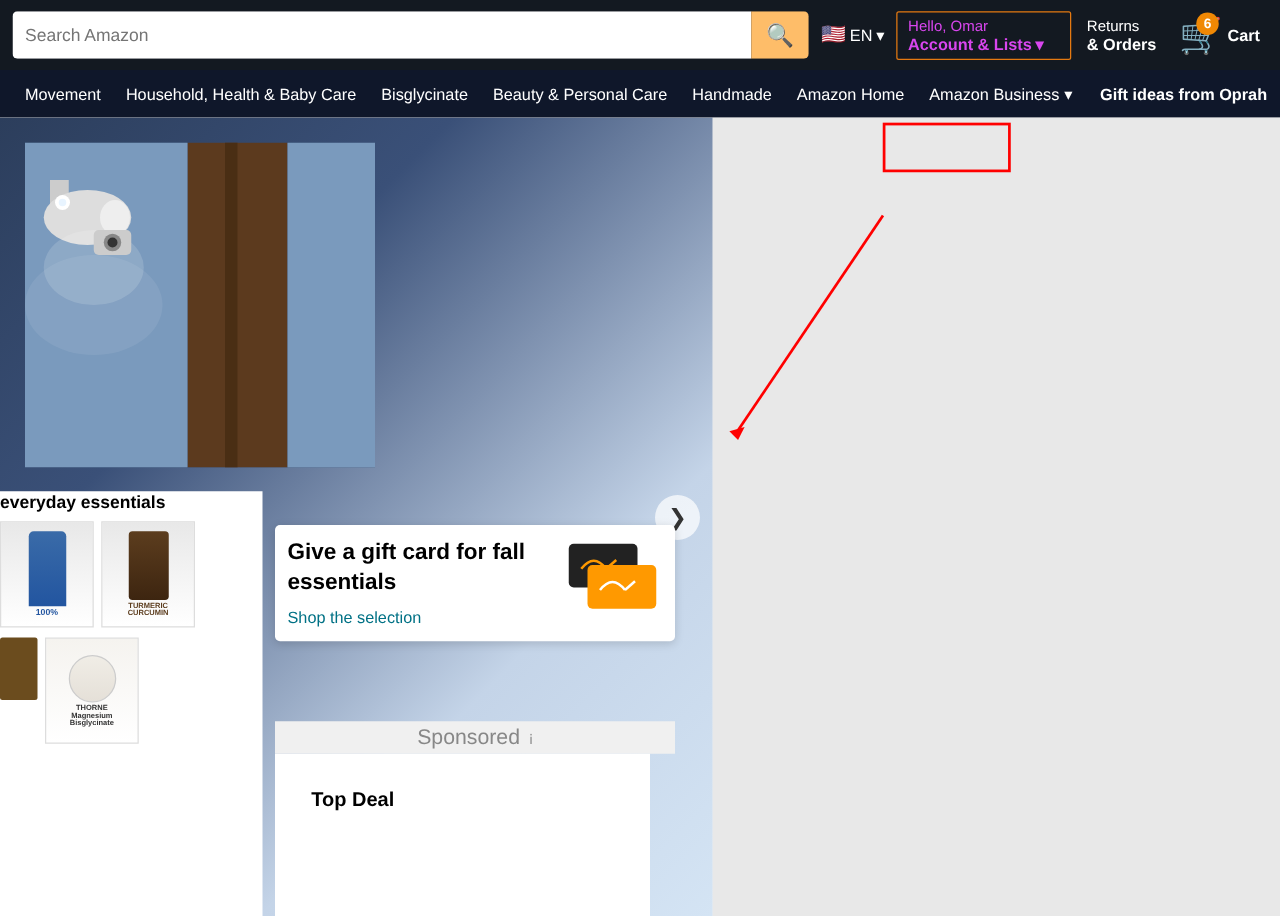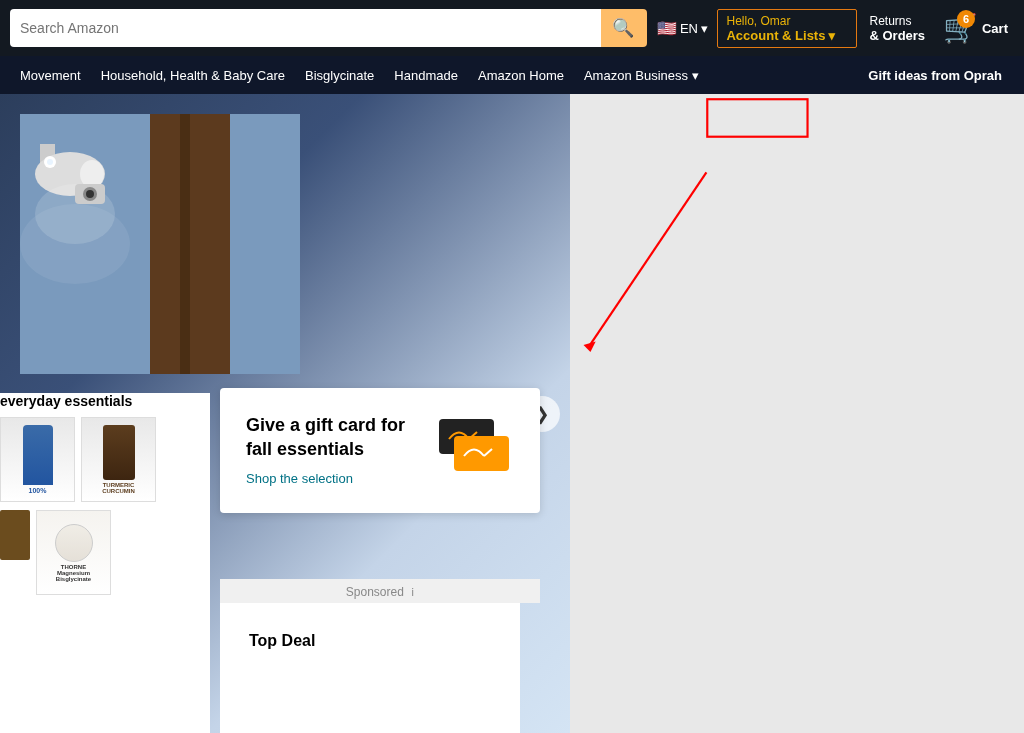--- a/index.html
+++ b/index.html
@@ -48,21 +48,21 @@
       color: white;
       font-size: 13px;
       cursor: pointer;
       padding: 4px 6px;
       white-space: nowrap;
     }
     .flag-emoji { font-size: 16px; }
     .account-section {
       display: flex;
       flex-direction: column;
-      color: #eab308;
+      color: #d946ef;
       cursor: pointer;
       padding: 4px 8px;
       border: 1px solid #e47911;
       border-radius: 2px;
       min-width: 140px;
     }
     .account-hello { font-size: 12px; }
     .account-label { font-size: 13px; font-weight: bold; display: flex; align-items: center; gap: 3px; }
     .orders-section {
       display: flex;
@@ -182,21 +182,21 @@
       background: #e8e8e8;
     }
 
     
     .gift-card-popup {
       position: absolute;
       left: 220px;
       bottom: 220px;
       background: white;
       border-radius: 4px;
-      padding: 26px;
+      padding: 10px;
       width: 320px;
       box-shadow: 0 2px 8px rgba(0,0,0,0.15);
       display: flex;
       align-items: flex-start;
       gap: 14px;
       z-index: 10;
     }
     .gift-card-text { flex: 1; }
     .gift-card-title { font-size: 18px; font-weight: bold; line-height: 1.3; margin-bottom: 8px; }
     .gift-card-link { color: #007185; font-size: 13px; cursor: pointer; text-decoration: none; }
@@ -346,20 +346,23 @@
 
 <div class="nav-bar">
   <div class="nav-item">
     <span>Movement</span>
   </div>
   <div class="nav-item">
     <span>Household, Health &amp; Baby Care</span>
   </div>
   <div class="nav-item">
     <span>Bisglycinate</span>
+  </div>
+  <div class="nav-item">
+    <span>Beauty &amp; Personal Care</span>
   </div>
   <div class="nav-item">
     <span>Handmade</span>
   </div>
   <div class="nav-item">
     <span>Amazon Home</span>
   </div>
   <div class="nav-item">
     <span>Amazon Business</span>
     <span style="margin-left:4px;">▾</span>
@@ -440,21 +443,21 @@
         <line x1="35" y1="25" x2="43" y2="18" stroke="#ff9900" stroke-width="2"></line>
 
         <rect x="20" y="22" width="55" height="35" rx="4" fill="#ff9900"></rect>
         <path d="M30 42 Q40 29 50 42" stroke="white" stroke-width="2" fill="none"></path>
         <line x1="50" y1="42" x2="58" y2="35" stroke="white" stroke-width="2"></line>
       </svg>
     </div>
   </div>
 
   <div style="position:absolute; left:220px; bottom:130px; width:320px; text-align:center; background:#f0f0f0; padding:3px;">
-    <span style="font-size:12px;color:#888;">Sponsored</span>
+    <span style="font-size:17px;color:#888;">Sponsored</span>
     <span style="font-size:11px;color:#888;margin-left:3px;">ℹ</span>
   </div>
 
   <div class="top-deal-card">
     <div class="top-deal-label">Top Deal</div>
   </div>
 
   <svg class="annotation-overlay" viewBox="0 0 1024 733">
 
     <rect x="736" y="6" width="115" height="43" fill="none" stroke="red" stroke-width="2.5"></rect>

